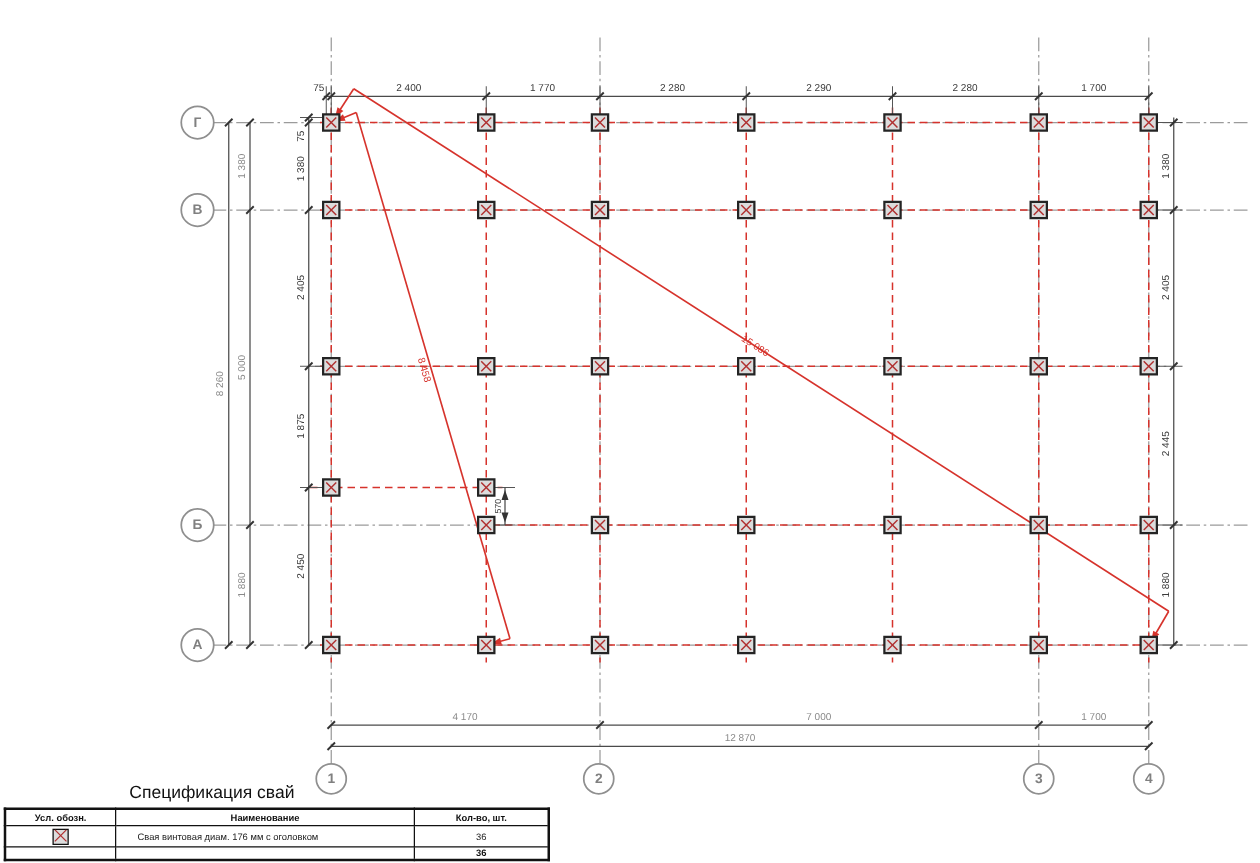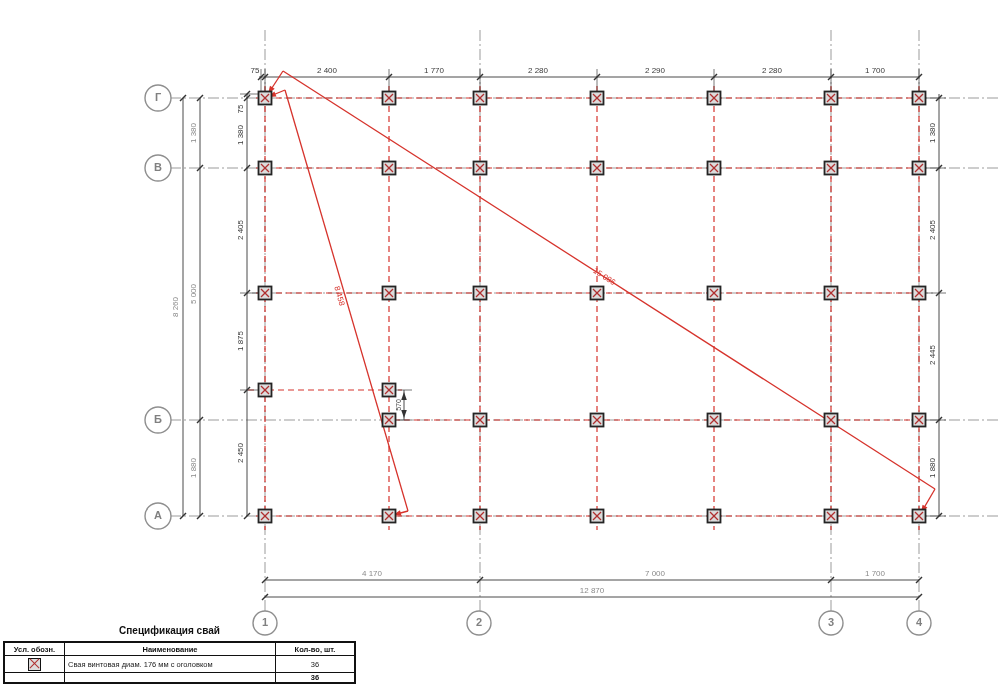--- a/index.html
+++ b/index.html
@@ -2,23 +2,23 @@
 <html><head>
 <meta charset="utf-8">
 <style>
   html,body{margin:0;padding:0;background:#fff;}
   .stage{position:relative;width:1008px;height:690px;background:#ffffff;overflow:hidden;
          font-family:"Liberation Sans",sans-serif;}
   #plan-svg{position:absolute;left:0;top:0;}
   #plan-svg text{font-family:"Liberation Sans",sans-serif;}
   
   .spec{position:absolute;left:3px;top:625px;width:333px;color:#111;}
-  .spec-title{text-align:center;font-weight:bold;font-size:10px;margin:0 0 5px 0;color:#111;}
+  .spec-title{text-align:center;font-weight:normal;font-size:14px;margin:0 0 5px 0;color:#111;}
   table.spec-tbl{border-collapse:collapse;table-layout:fixed;width:333px;border:2px solid #111;}
-  table.spec-tbl td{border:1px solid #111;font-size:7.5px;color:#222;padding:0 3px;overflow:hidden;white-space:nowrap;}
+  table.spec-tbl td{border:1px solid #111;font-size:7.5px;color:#222;padding:0 17px;overflow:hidden;white-space:nowrap;}
   table.spec-tbl .hdr td{font-weight:bold;text-align:center;height:12px;color:#111;}
   table.spec-tbl .row1 td{height:16px;}
   table.spec-tbl .rowt td{height:8px;font-weight:bold;text-align:center;}
   .c-sym{width:53px;text-align:center;}
   .c-name{width:204px;}
   .c-qty{width:72px;text-align:center;color:#555;}
   .pile-glyph{display:inline-block;width:11px;height:11px;border:1.5px solid #111;background:#ddd;position:relative;vertical-align:middle;}
   .pile-glyph:before,.pile-glyph:after{content:"";position:absolute;left:-1px;top:4.5px;width:13px;height:1.2px;background:#b03030;}
   .pile-glyph:before{transform:rotate(45deg);}
   .pile-glyph:after{transform:rotate(-45deg);}

